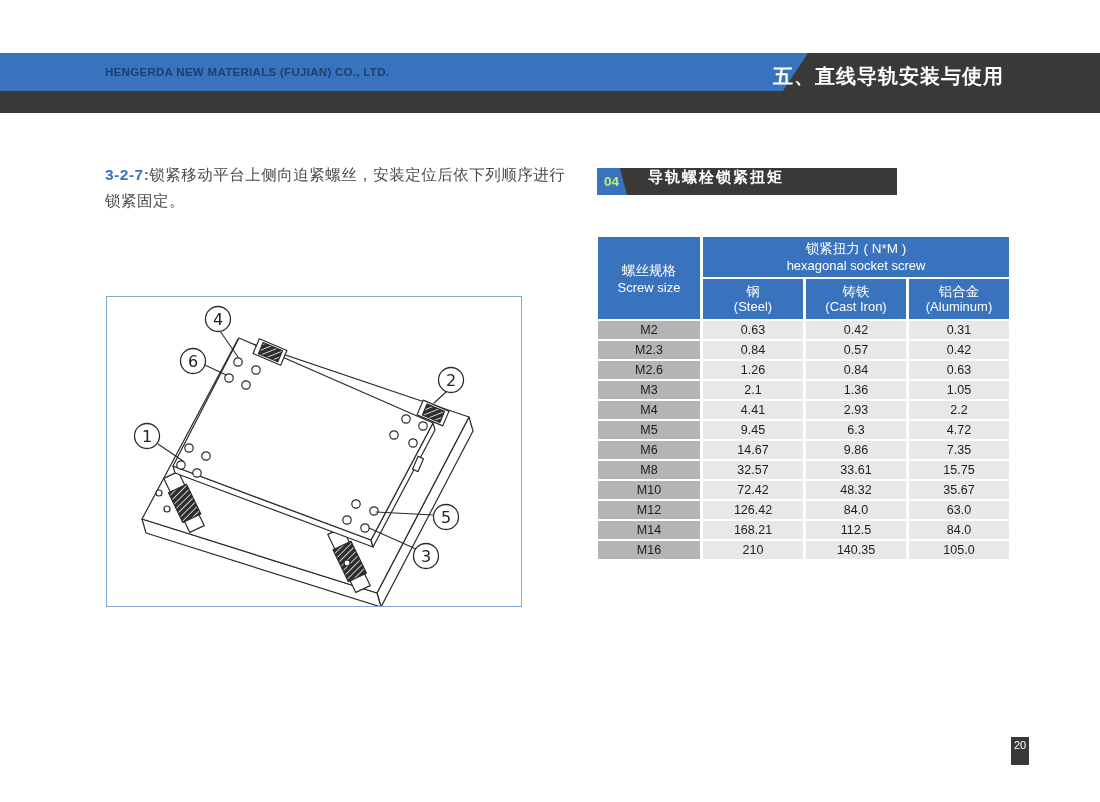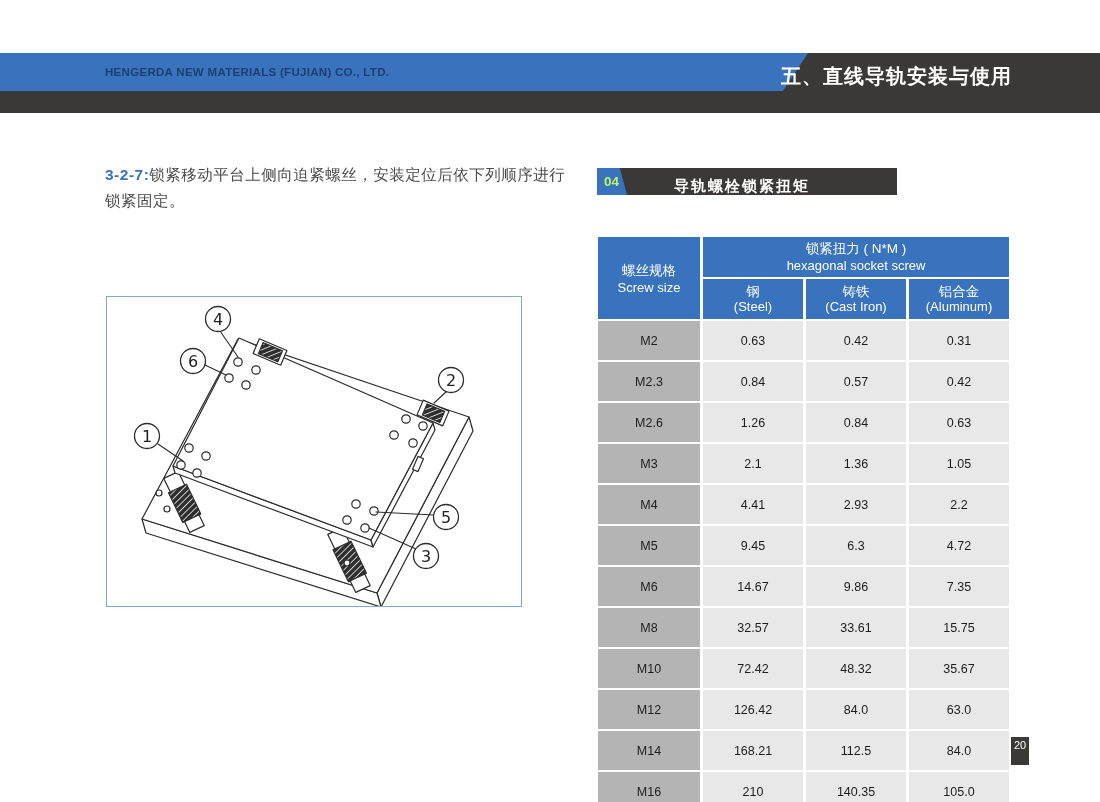--- a/index.html
+++ b/index.html
@@ -15,50 +15,50 @@
   html,body{background:#fff;}
   body{font-family:"Liberation Sans","DejaVu Sans",sans-serif;}
   .page{position:relative;width:1100px;height:802px;background:#fff;overflow:hidden;}
 
   
   .hdr-dark{position:absolute;left:0;top:53px;width:1100px;height:60px;background:var(--dark);}
   .hdr-blue{position:absolute;left:0;top:53px;width:808px;height:38px;background:var(--accent);
             clip-path:polygon(0 0,100% 0,96.9% 100%,0 100%);}
   .hdr-company{position:absolute;left:105px;top:53px;height:44px;line-height:38px;
                font-size:11.5px;font-weight:bold;letter-spacing:.3px;color:var(--company-text);}
-  .hdr-title{position:absolute;right:88px;top:63px;font-size:20px;font-weight:bold;color:#fff;letter-spacing:1px;}
+  .hdr-title{position:absolute;right:96px;top:63px;font-size:20px;font-weight:bold;color:#fff;letter-spacing:1px;}
 
   
   .intro{position:absolute;left:105px;top:162px;width:465px;font-size:15.5px;line-height:26px;
          color:var(--body-text);letter-spacing:.5px;}
   .intro .ref{color:var(--accent);font-weight:600;}
 
   
   .badge-bar{position:absolute;left:597px;top:168px;width:300px;height:27px;background:var(--dark);}
   .badge-num{position:absolute;left:597px;top:168px;width:30px;height:27px;background:var(--accent);
              clip-path:polygon(0 0,76% 0,100% 100%,0 100%);
              color:#bef264;font-weight:bold;font-size:13.5px;line-height:27px;text-indent:7px;}
-  .badge-title{position:absolute;left:648px;top:172px;height:27px;line-height:27px;
-               color:#fff;font-weight:bold;font-size:15px;letter-spacing:2px;margin-left:26px;}
+  .badge-title{position:absolute;left:648px;top:163px;height:27px;line-height:27px;
+               color:#fff;font-weight:bold;font-size:15px;letter-spacing:2px;}
 
   
   .diagram-box{position:absolute;left:106px;top:296px;width:416px;height:311px;
                border:1px solid var(--diagram-border);background:#fff;}
   .diagram-box svg{display:block;}
 
   
   .torque{position:absolute;left:595px;top:235px;border-collapse:separate;border-spacing:3px 2px;}
   .torque th,.torque td{text-align:center;vertical-align:middle;}
   .torque .th-blue{background:var(--accent);color:#fff;font-weight:normal;}
   .torque .th-size{width:102px;}
   .torque .th-mat{height:40px;font-size:13px;line-height:15px;}
   .torque .th-span{height:40px;font-size:13.5px;line-height:17px;}
   .torque .cn{font-size:13.5px;}
   .torque .en{font-size:13px;}
-  .torque td{height:39px;font-size:12.5px;color:#1d1d1d;}
+  .torque td{height:18px;font-size:12.5px;color:#1d1d1d;}
   .torque td.col-size{background:var(--sizecol-bg);width:102px;}
   .torque td.col-val{background:var(--cell-bg);width:100px;}
 
   
   .pagenum{position:absolute;left:1011px;top:737px;width:18px;height:28px;background:var(--dark);
            color:#fff;font-size:11px;line-height:16px;text-align:center;}
 </style>
 </head>
 <body>
 

